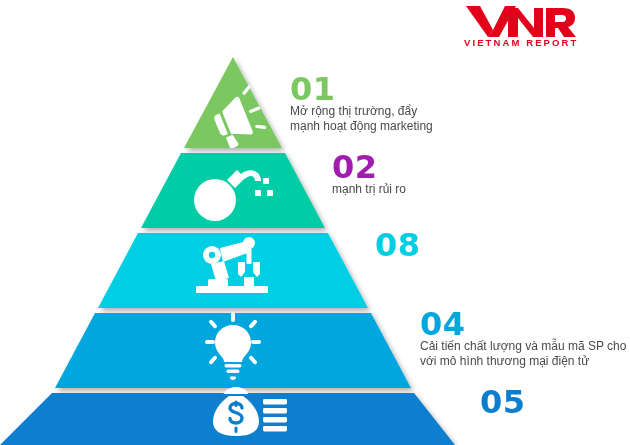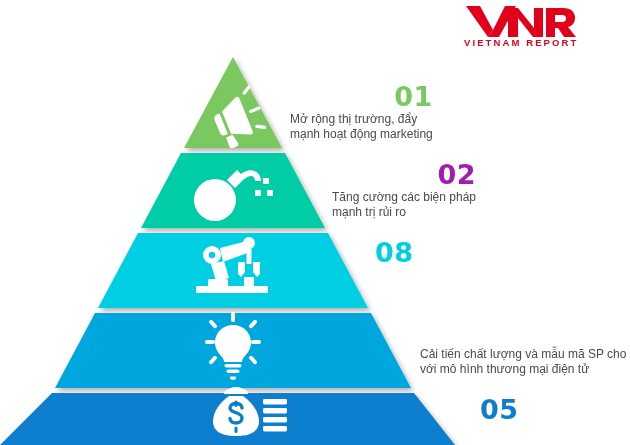--- a/index.html
+++ b/index.html
@@ -55,27 +55,26 @@
     width: 470px;
     height: 445px;
   }
 
   
   .callout {
     position: absolute;
     white-space: nowrap;
   }
   .callout .num {
-    font-size: 27px;
+    font-size: 32px;
     font-weight: bold;
     letter-spacing: 0.5px;
     line-height: 26px;
-    margin: 12px 0 2px 0;
+    margin: 4px 0 2px 0;
     font-family: "DejaVu Sans", sans-serif;
-    text-align: right;
   }
   .callout .desc {
     font-size: 12px;
     line-height: 15px;
     color: #4a4a4a;
     margin: 0;
   }
   .callout .desc .l2 { display: block; }
 
   #callout-1 { left: 290px; top: 72px; }
@@ -194,21 +193,20 @@
     <div class="num" style="color:#7AC85F">01</div>
     <div class="desc">
       <span>Mở rộng thị trường, đẩy</span>
       <span class="l2">mạnh hoạt động marketing</span>
     </div>
   </div>
 
   <div class="callout" id="callout-2">
     <div class="num" style="color:#a21caf">02</div>
     <div class="desc">
-      <span>Tăng cường các biện pháp</span>
       <span class="l2">mạnh trị rủi ro</span>
     </div>
   </div>
 
   <div class="callout" id="callout-3">
     <div class="num" style="color:#00CFE3">08</div>
   </div>
 
   <div class="callout" id="callout-4">
     <div class="num" style="color:#00A6DE">04</div>

